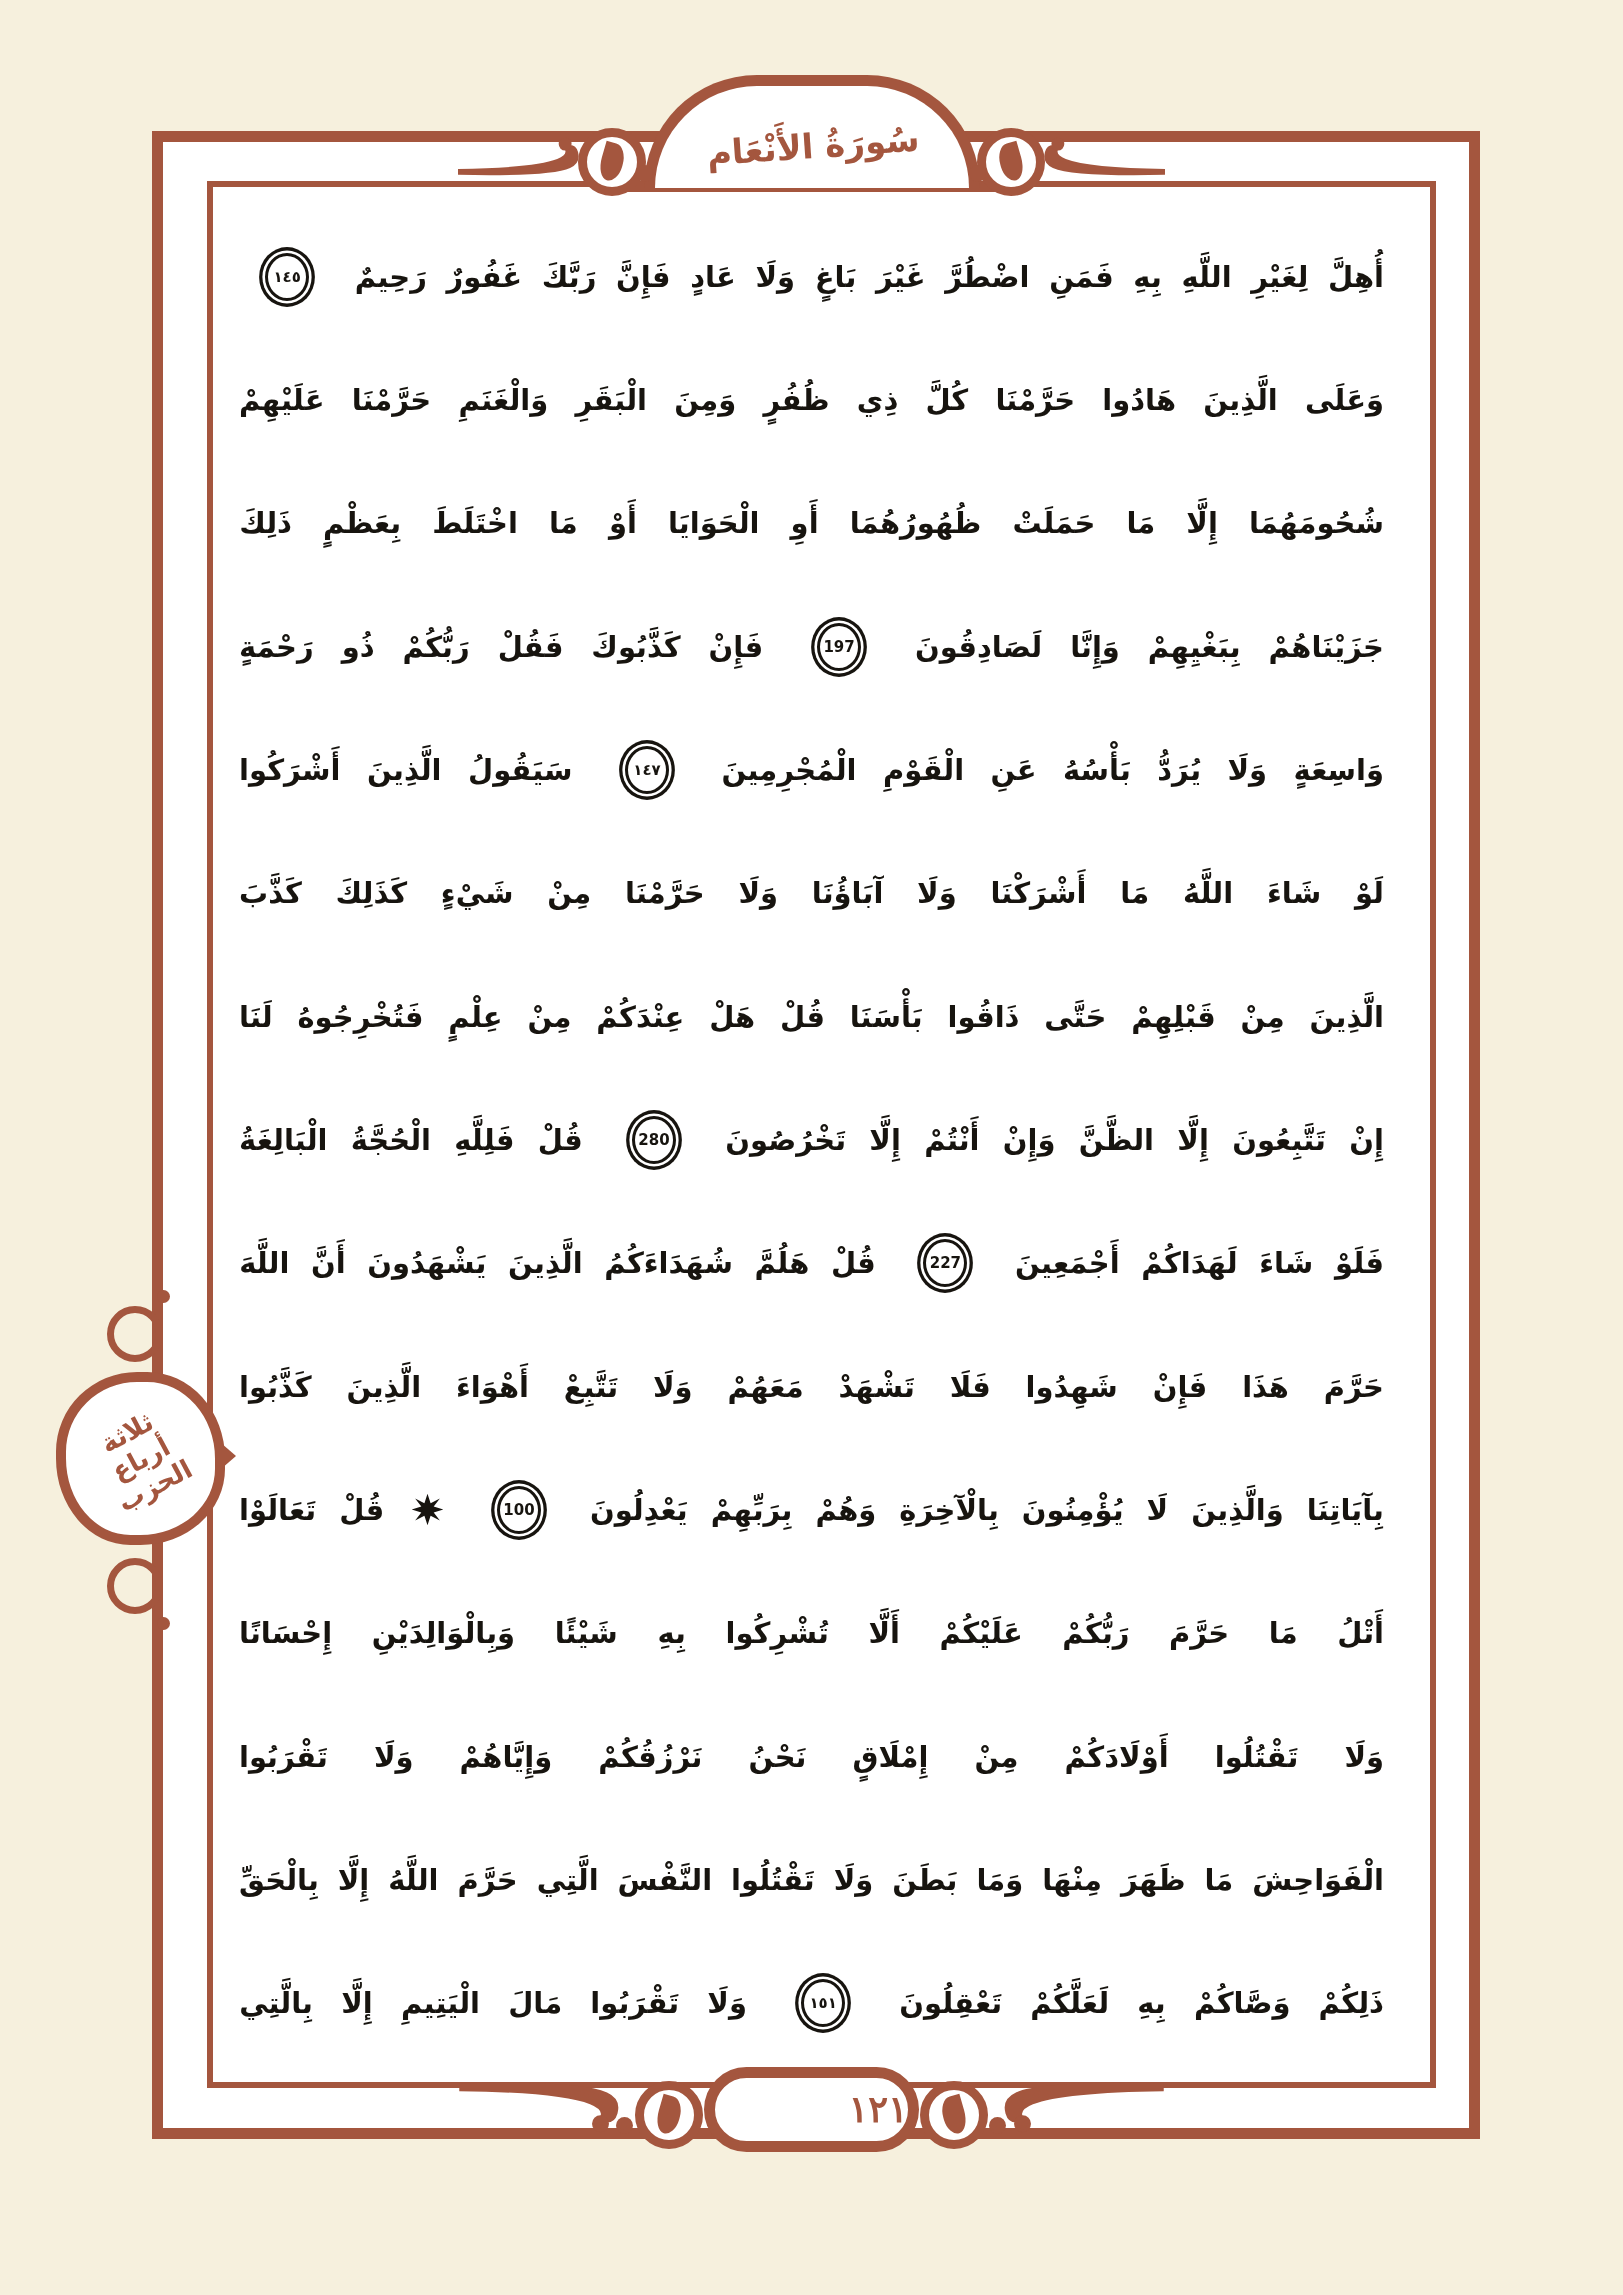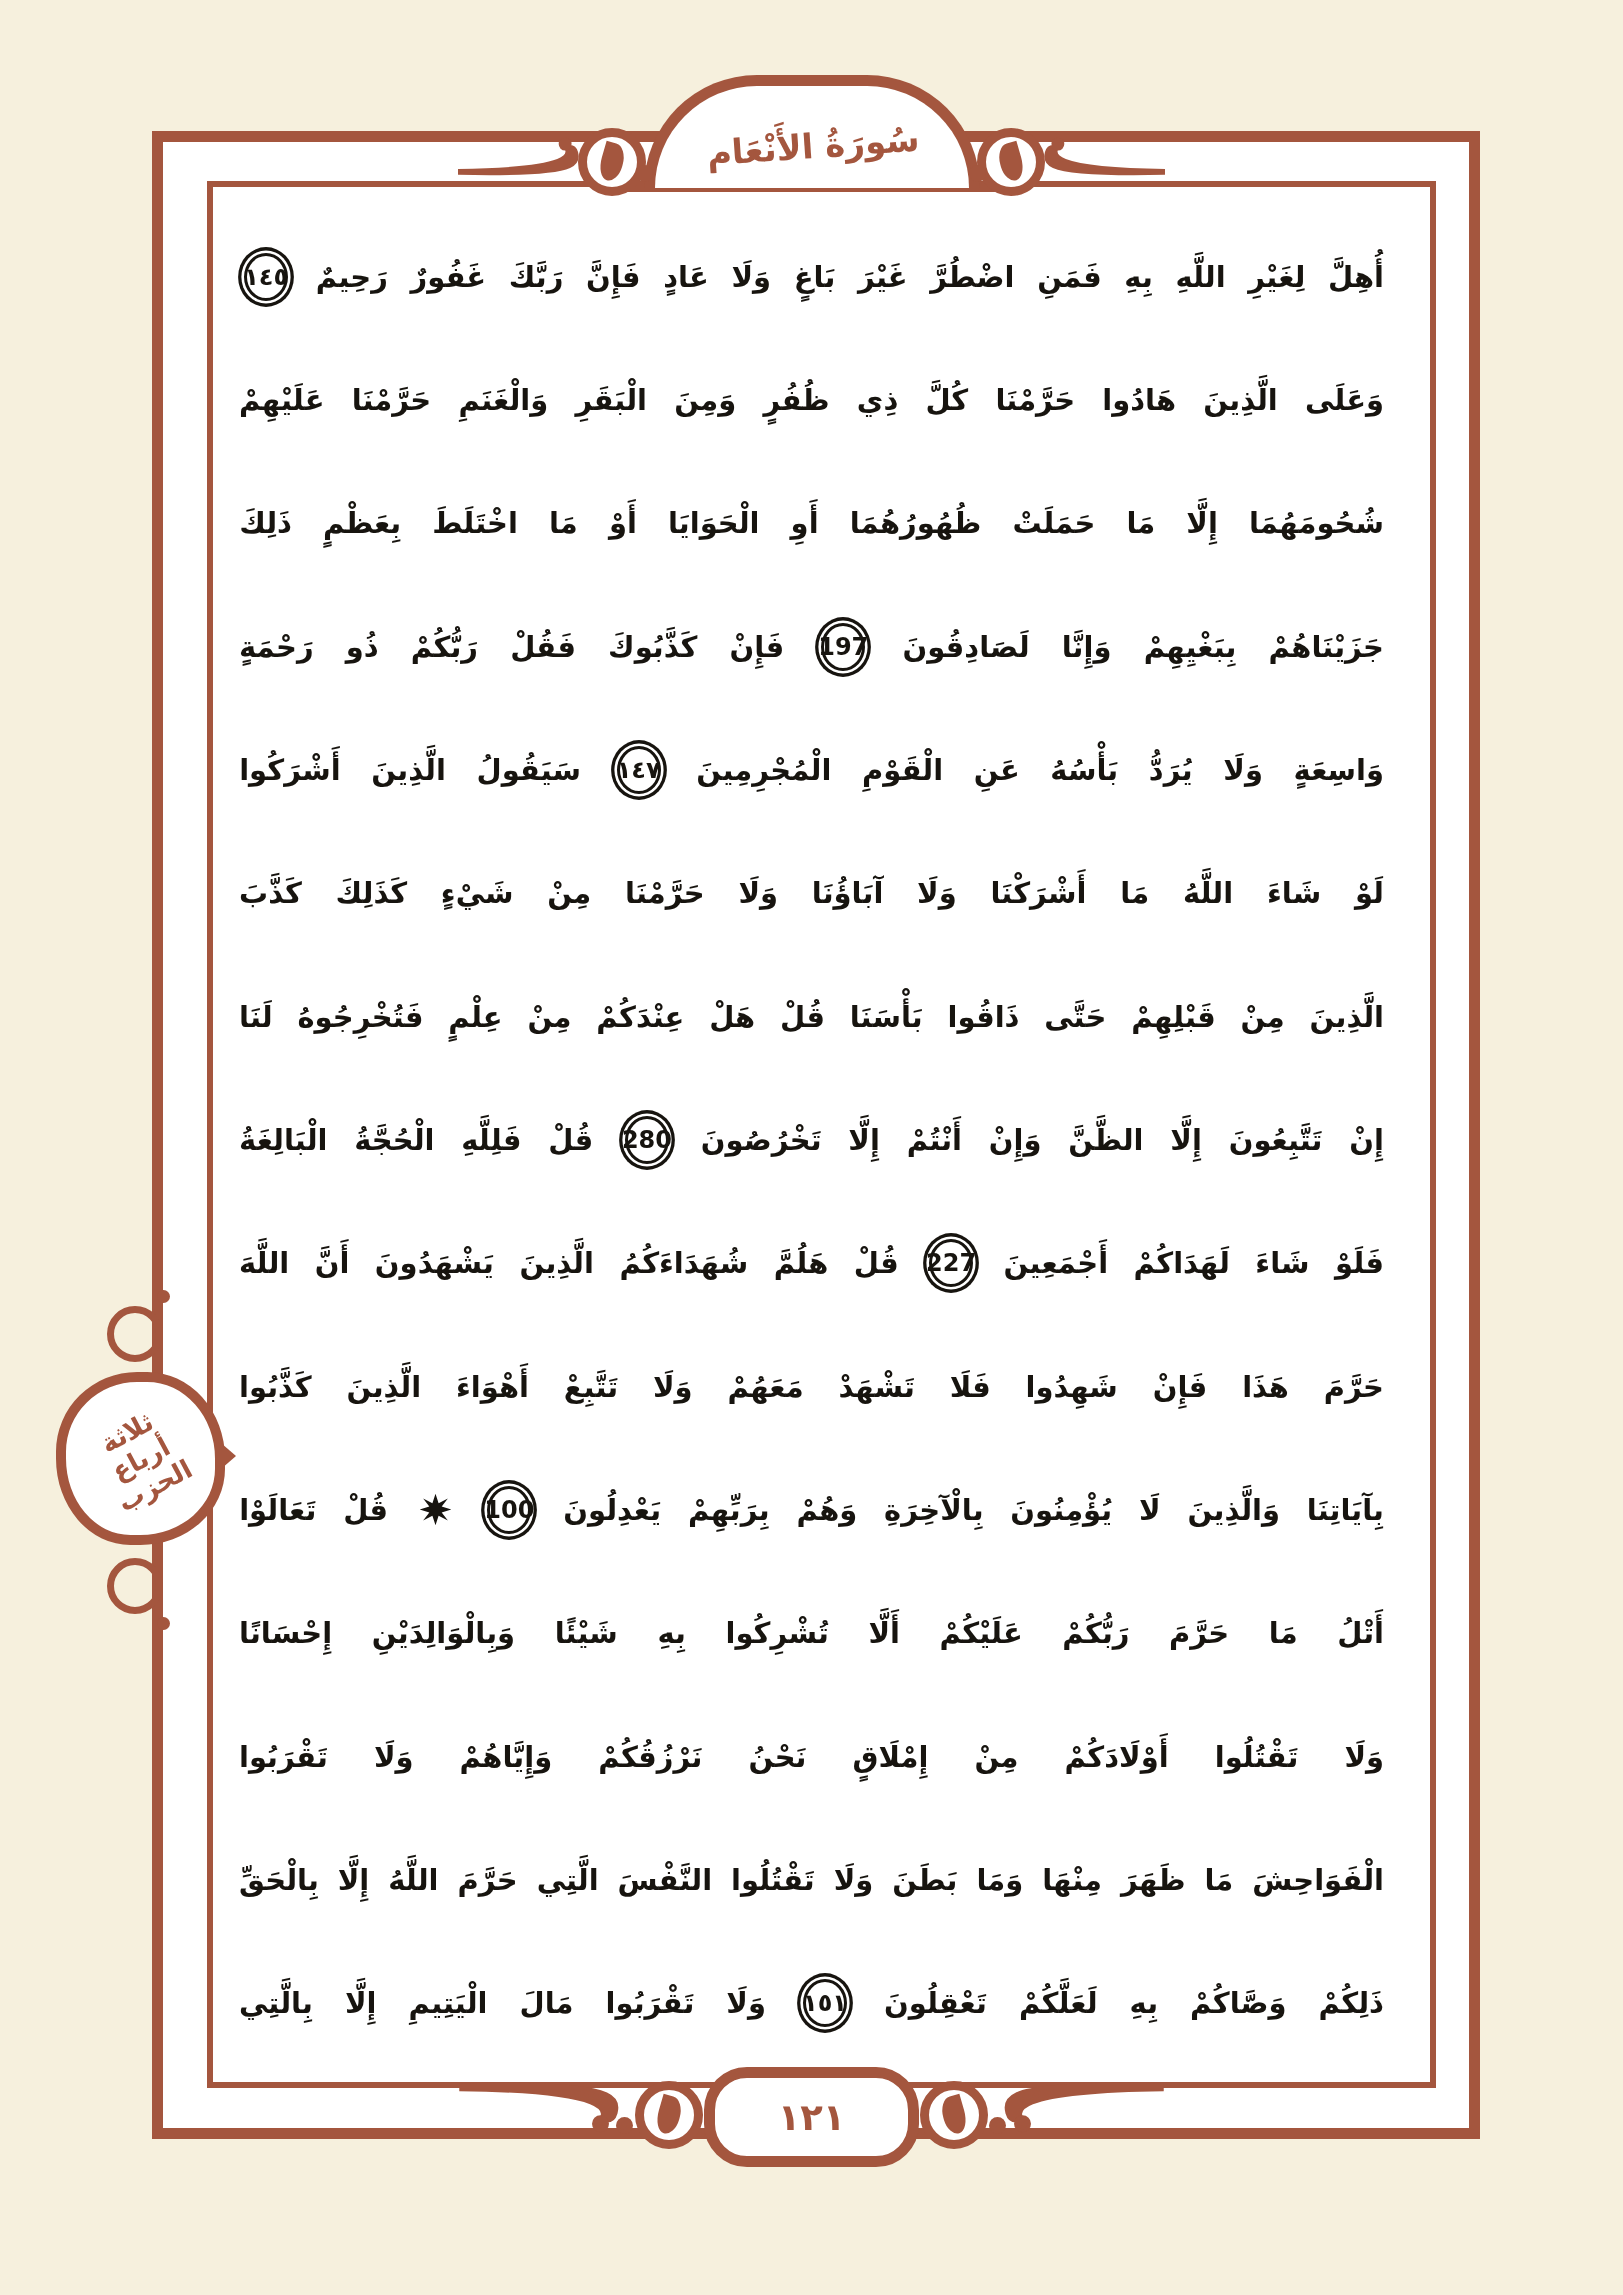--- a/index.html
+++ b/index.html
@@ -61,22 +61,22 @@
     justify-content:space-between;align-items:center;
     font-size:29px;font-weight:bold;color:#17140f;
     white-space:nowrap;
   }
   .line .word{display:inline-block;}
   .ayah-marker{
     flex:0 0 auto;width:44px;height:48px;border-radius:50%;
     box-sizing:border-box;border:3.3px solid #17140f;
     box-shadow:0 0 0 2.6px #ffffff,0 0 0 5.9px #17140f;
     display:flex;align-items:center;justify-content:center;
-    font-size:24px;font-weight:bold;color:#17140f;
-    margin:0 5px;background:#ffffff;
+    font-size:15px;font-weight:bold;color:#17140f;
+    margin:0 26px;background:#ffffff;
   }
   .hizb-star{flex:0 0 auto;width:33px;height:33px;margin:0 3.9px;}
   .hizb-star svg{display:block;width:100%;height:100%;fill:#17140f;}
 
   
   .medallion{
     position:absolute;left:56px;top:1372px;width:169px;height:173px;
     box-sizing:border-box;background:#ffffff;border:10.5px solid #a4563e;
     border-radius:48% 46% 50% 44% / 46% 50% 44% 50%;
     display:flex;align-items:center;justify-content:center;
@@ -93,24 +93,24 @@
   }
   .knot-dot{position:absolute;width:13px;height:13px;border-radius:50%;background:#a4563e;}
   .hizb-pointer{
     position:absolute;left:221px;top:1443px;width:0;height:0;
     border-top:13px solid transparent;border-bottom:13px solid transparent;
     border-right:none;border-left:15.7px solid #a4563e;
   }
 
   
   .cartouche{
-    position:absolute;left:704px;top:2067px;width:215px;height:100px;
+    position:absolute;left:704px;top:2067px;width:215px;height:85px;
     box-sizing:border-box;background:#ffffff;border:11px solid #a4563e;
     border-radius:43px;
-    display:flex;align-items:center;justify-content:center;
+    display:flex;align-items:center;justify-content:flex-start;font-family:Liberation Serif, serif;
   }
   .page-number{color:#a4563e;font-size:37px;font-weight:bold;letter-spacing:6.5px;}
 </style>
 </head>
 <body>
 
 <div class="page">
 
   <div class="outer-frame"></div>
   <div class="inner-frame"></div>

